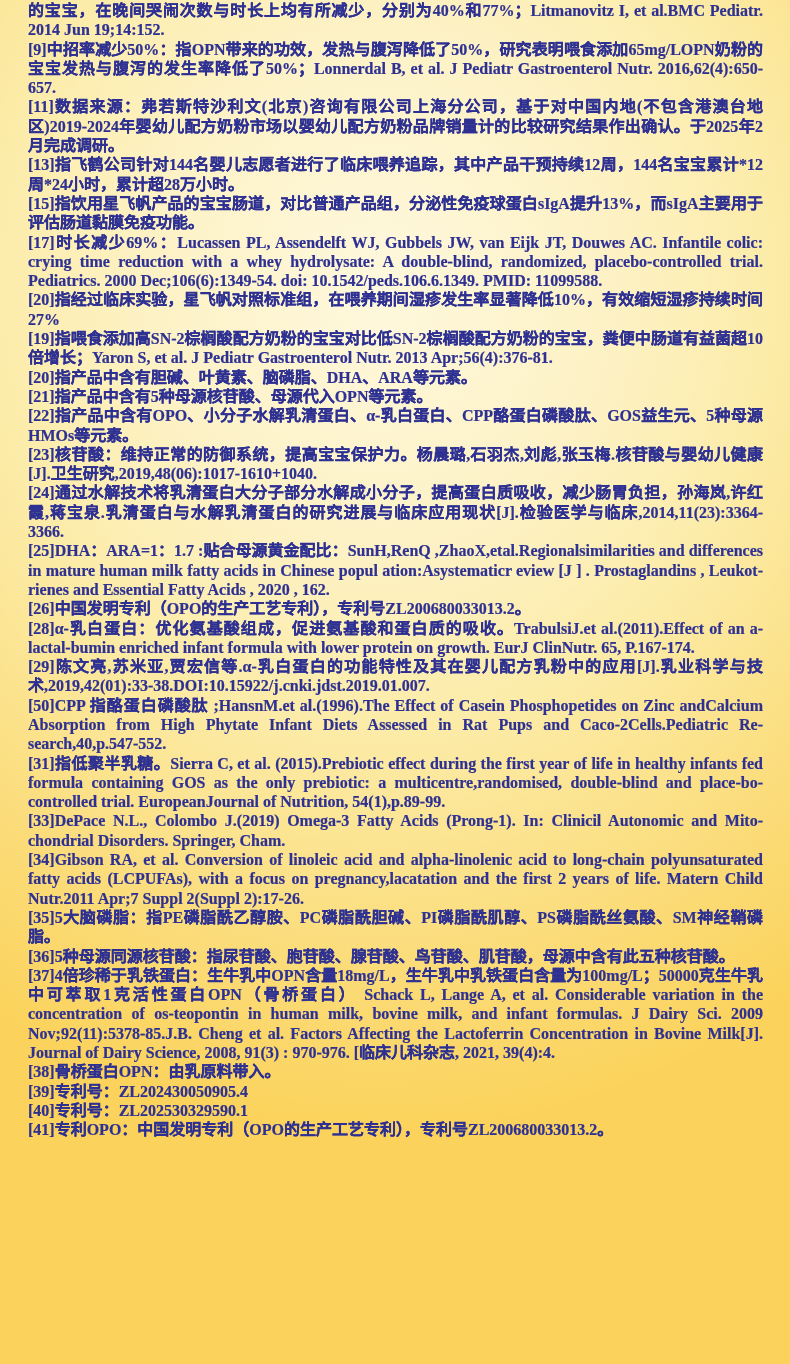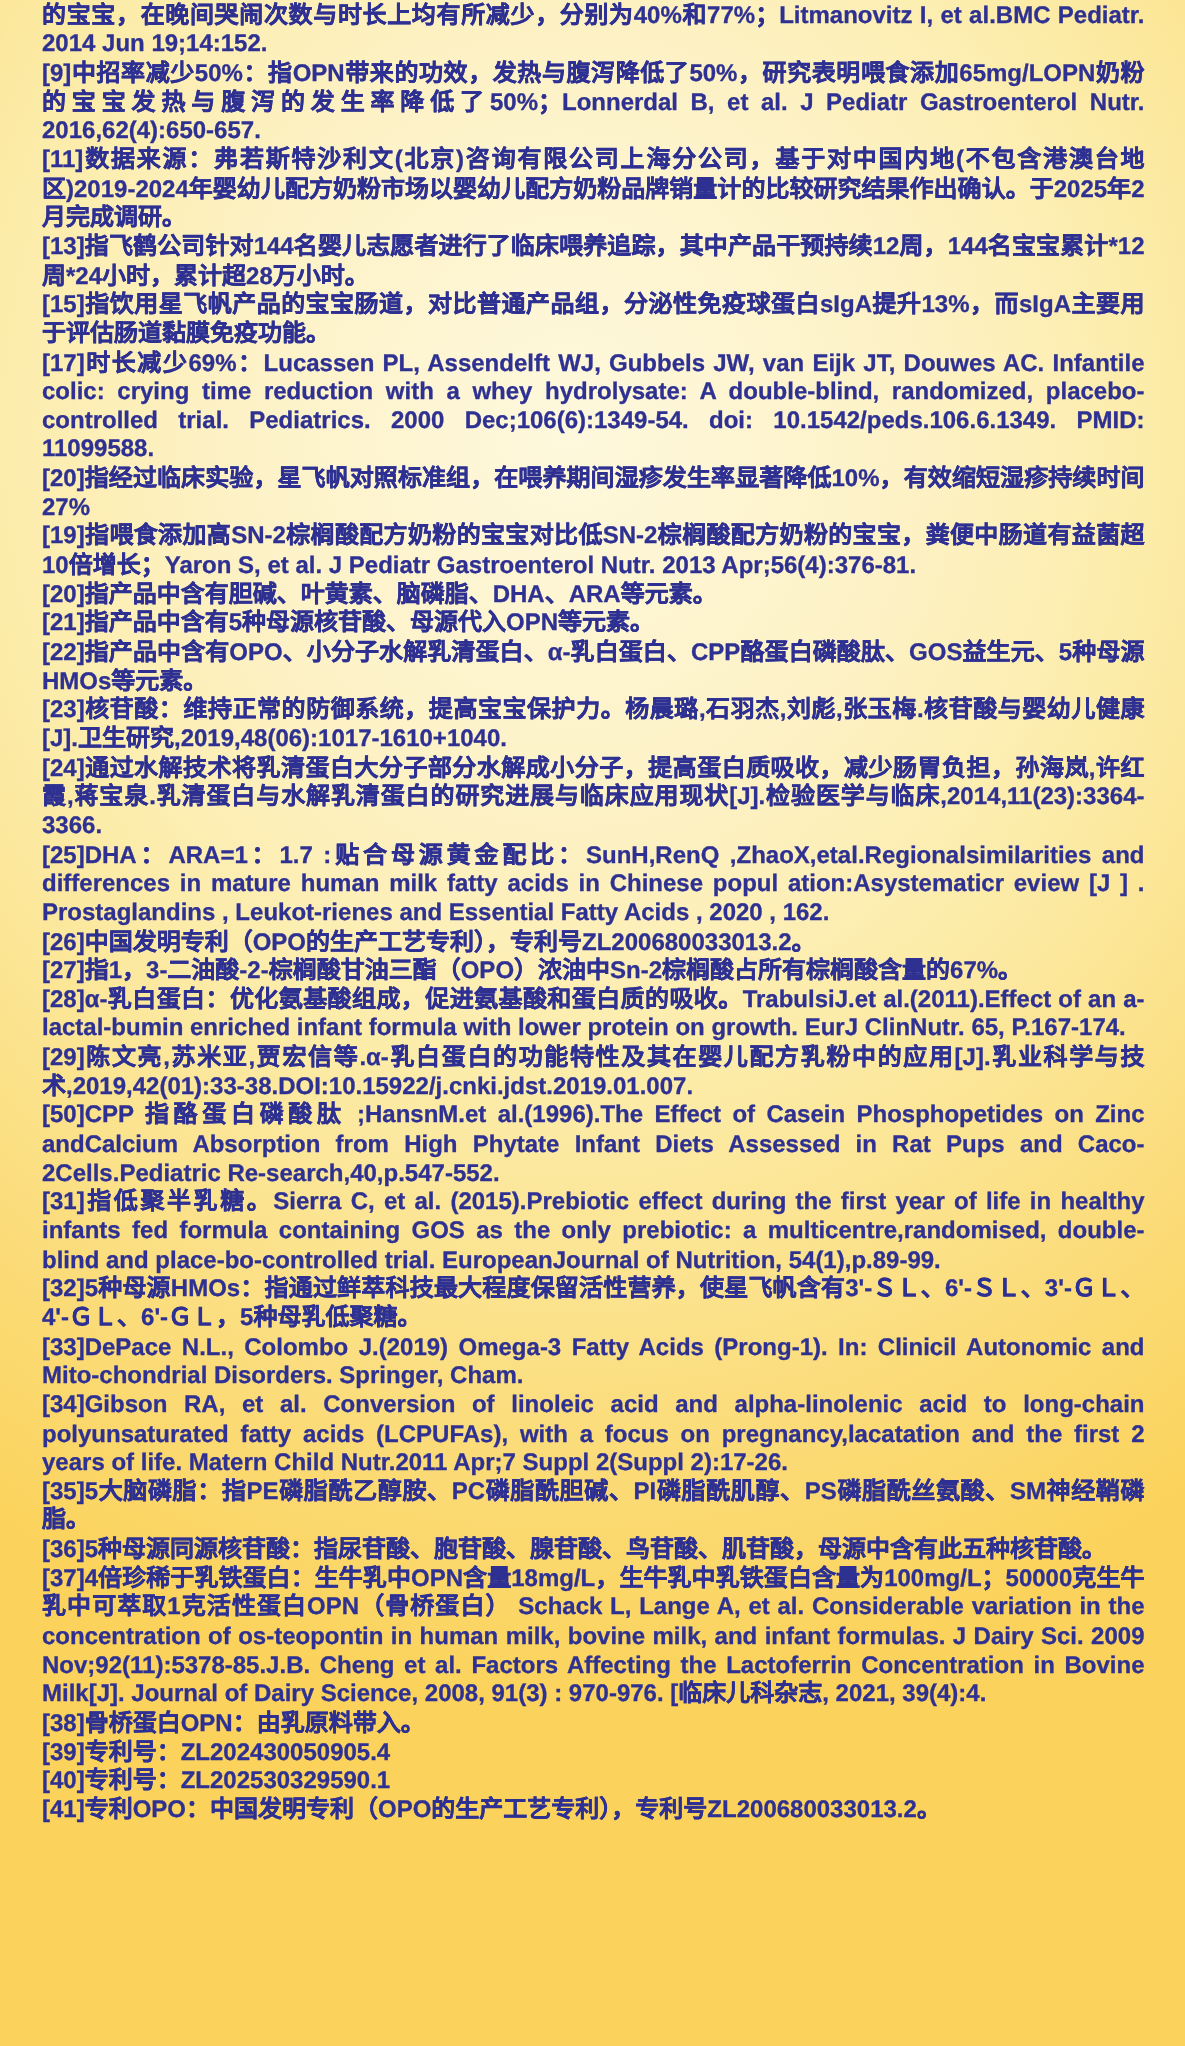--- a/index.html
+++ b/index.html
@@ -15,21 +15,21 @@
       #fef8dd 0%, #fdf2c6 30%, #fceca9 52%, #fbdd7d 78%, #fbd35c 100%);
   }
   .footnotes-wrap {
     box-sizing: border-box;
     width: 790px;
     padding: 1px 27px 0 28px;
   }
   p.footnote {
     margin: 0;
     padding: 0;
-    font-family: Liberation Sans, sans-serif;
+    font-family: Liberation Serif, serif;
     font-weight: bold;
     font-size: 16px;
     line-height: 19.3px;
     color: #2e3192;
     text-align: justify;
     word-break: break-word;
     -webkit-text-stroke: 0.2px #2e3192;
   }
 </style>
 </head>
@@ -44,26 +44,24 @@
   <p class="footnote">[17]时长减少69%：Lucassen PL, Assendelft WJ, Gubbels JW, van Eijk JT, Douwes AC. Infantile colic: crying time reduction with a whey hydrolysate: A double-blind, randomized, placebo-controlled trial. Pediatrics. 2000 Dec;106(6):1349-54. doi: 10.1542/peds.106.6.1349. PMID: 11099588.</p>
   <p class="footnote">[20]指经过临床实验，星飞帆对照标准组，在喂养期间湿疹发生率显著降低10%，有效缩短湿疹持续时间27%</p>
   <p class="footnote">[19]指喂食添加高SN-2棕榈酸配方奶粉的宝宝对比低SN-2棕榈酸配方奶粉的宝宝，粪便中肠道有益菌超10倍增长；Yaron S, et al. J Pediatr Gastroenterol Nutr. 2013 Apr;56(4):376-81.</p>
   <p class="footnote">[20]指产品中含有胆碱、叶黄素、脑磷脂、DHA、ARA等元素。</p>
   <p class="footnote">[21]指产品中含有5种母源核苷酸、母源代入OPN等元素。</p>
   <p class="footnote">[22]指产品中含有OPO、小分子水解乳清蛋白、α-乳白蛋白、CPP酪蛋白磷酸肽、GOS益生元、5种母源HMOs等元素。</p>
   <p class="footnote">[23]核苷酸：维持正常的防御系统，提高宝宝保护力。杨晨璐,石羽杰,刘彪,张玉梅.核苷酸与婴幼儿健康[J].卫生研究,2019,48(06):1017-1610+1040.</p>
   <p class="footnote">[24]通过水解技术将乳清蛋白大分子部分水解成小分子，提高蛋白质吸收，减少肠胃负担，孙海岚,许红霞,蒋宝泉.乳清蛋白与水解乳清蛋白的研究进展与临床应用现状[J].检验医学与临床,2014,11(23):3364-3366.</p>
   <p class="footnote">[25]DHA：ARA=1：1.7 :贴合母源黄金配比：SunH,RenQ ,ZhaoX,etal.Regionalsimilarities and differences in mature human milk fatty acids in Chinese popul ation:Asystematicr eview [J ] . Prostaglandins , Leukot-rienes and Essential Fatty Acids , 2020 , 162.</p>
   <p class="footnote">[26]中国发明专利（OPO的生产工艺专利），专利号ZL200680033013.2。</p>
-  <p class="footnote">[27]指1，3-二油酸-2-棕榈酸甘油三酯（OPO）浓油中Sn-2棕榈酸占所有棕榈酸含量的67%。</p>
   <p class="footnote">[28]α-乳白蛋白：优化氨基酸组成，促进氨基酸和蛋白质的吸收。TrabulsiJ.et al.(2011).Effect of an a-lactal-bumin enriched infant formula with lower protein on growth. EurJ ClinNutr. 65, P.167-174.</p>
   <p class="footnote">[29]陈文亮,苏米亚,贾宏信等.α-乳白蛋白的功能特性及其在婴儿配方乳粉中的应用[J].乳业科学与技术,2019,42(01):33-38.DOI:10.15922/j.cnki.jdst.2019.01.007.</p>
   <p class="footnote">[50]CPP 指酪蛋白磷酸肽 ;HansnM.et al.(1996).The Effect of Casein Phosphopetides on Zinc andCalcium Absorption from High Phytate Infant Diets Assessed in Rat Pups and Caco-2Cells.Pediatric Re-search,40,p.547-552.</p>
   <p class="footnote">[31]指低聚半乳糖。Sierra C, et al. (2015).Prebiotic effect during the first year of life in healthy infants fed formula containing GOS as the only prebiotic: a multicentre,randomised, double-blind and place-bo-controlled trial. EuropeanJournal of Nutrition, 54(1),p.89-99.</p>
-  <p class="footnote">[32]5种母源HMOs：指通过鲜萃科技最大程度保留活性营养，使星飞帆含有3'-ＳＬ、6'-ＳＬ、3'-ＧＬ、4'-ＧＬ、6'-ＧＬ，5种母乳低聚糖。</p>
   <p class="footnote">[33]DePace N.L., Colombo J.(2019) Omega-3 Fatty Acids (Prong-1). In: Clinicil Autonomic and Mito-chondrial Disorders. Springer, Cham.</p>
   <p class="footnote">[34]Gibson RA, et al. Conversion of linoleic acid and alpha-linolenic acid to long-chain polyunsaturated fatty acids (LCPUFAs), with a focus on pregnancy,lacatation and the first 2 years of life. Matern Child Nutr.2011 Apr;7 Suppl 2(Suppl 2):17-26.</p>
   <p class="footnote">[35]5大脑磷脂：指PE磷脂酰乙醇胺、PC磷脂酰胆碱、PI磷脂酰肌醇、PS磷脂酰丝氨酸、SM神经鞘磷脂。</p>
   <p class="footnote">[36]5种母源同源核苷酸：指尿苷酸、胞苷酸、腺苷酸、鸟苷酸、肌苷酸，母源中含有此五种核苷酸。</p>
   <p class="footnote">[37]4倍珍稀于乳铁蛋白：生牛乳中OPN含量18mg/L，生牛乳中乳铁蛋白含量为100mg/L；50000克生牛乳中可萃取1克活性蛋白OPN（骨桥蛋白） Schack L, Lange A, et al. Considerable variation in the concentration of os-teopontin in human milk, bovine milk, and infant formulas. J Dairy Sci. 2009 Nov;92(11):5378-85.J.B. Cheng et al. Factors Affecting the Lactoferrin Concentration in Bovine Milk[J]. Journal of Dairy Science, 2008, 91(3) : 970-976. [临床儿科杂志, 2021, 39(4):4.</p>
   <p class="footnote">[38]骨桥蛋白OPN：由乳原料带入。</p>
   <p class="footnote">[39]专利号：ZL202430050905.4</p>
   <p class="footnote">[40]专利号：ZL202530329590.1</p>
   <p class="footnote">[41]专利OPO：中国发明专利（OPO的生产工艺专利），专利号ZL200680033013.2。</p>
 

